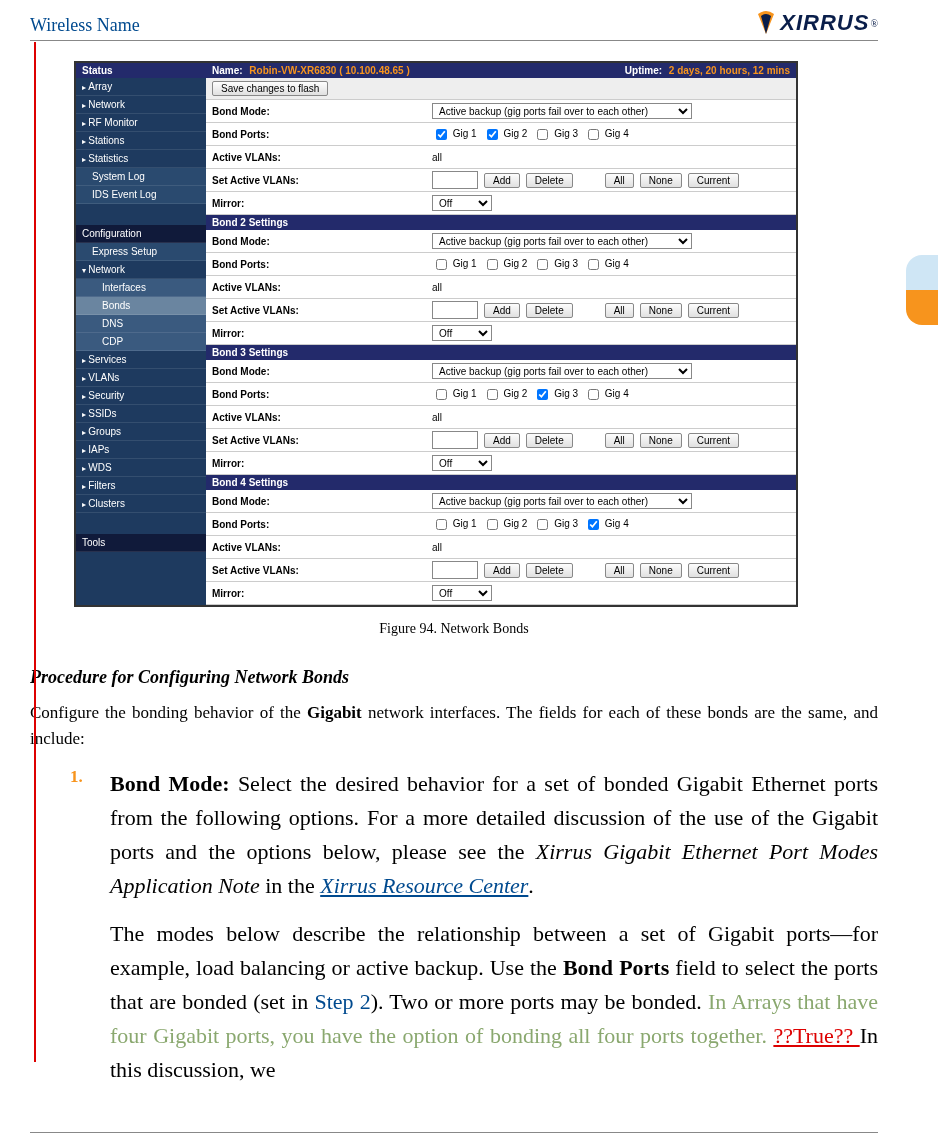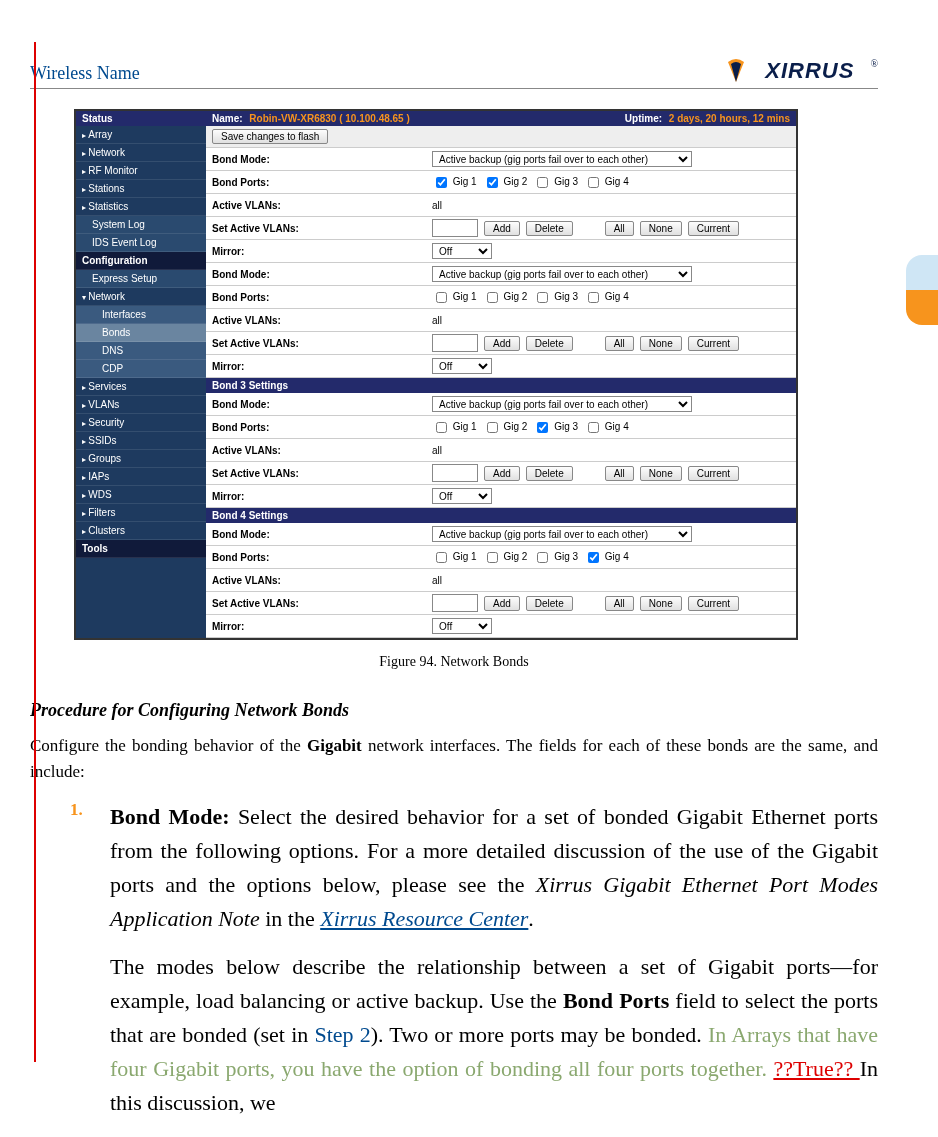--- a/index.html
+++ b/index.html
@@ -30,23 +30,22 @@
     padding-bottom: 4px;
     margin-bottom: 20px;
   }
   .header-title {
     font-family: Georgia, serif;
     color: #004a8f;
     font-size: 18px;
   }
   .logo {
     display: flex;
-    align-items: flex-start;
-    gap: 16px;
-    margin-top: 48px;
+    align-items: center;
+    gap: 1px;
   }
   .logo-fan {
     width: 26px;
     height: 26px;
   }
   .logo-text {
     font-family: Arial, sans-serif;
     font-weight: 900;
     font-size: 22px;
     letter-spacing: 1px;
@@ -100,21 +99,21 @@
     font-size: 10px;
     flex-shrink: 0;
   }
   .ss-sidebar .item {
     padding: 3px 6px;
     border-bottom: 1px solid rgba(255,255,255,0.1);
   }
   .ss-sidebar .sub1 { padding-left: 16px; background: #2a4a6f; }
   .ss-sidebar .sub2 { padding-left: 26px; background: #3a5a7f; }
   .ss-sidebar .selected { background: #6a85a0; }
-  .ss-sidebar .section { background: #101a3a; font-weight: bold; }
+  .ss-sidebar .section { background: #101a3a; font-weight: normal; margin-top: 21px; }
   .ss-sidebar .caret::before { content: "▸ "; font-size: 8px; }
   .ss-sidebar .caret-down::before { content: "▾ "; font-size: 8px; }
   .ss-main {
     flex: 1;
     background: #fff;
   }
   .ss-save-row {
     background: #eee;
     text-align: left;
     padding: 3px 6px;
@@ -334,20 +333,21 @@
                 <span class="ss-btn">None</span>
                 <span class="ss-btn">Current</span>
               </div>
             </div>
             <div class="ss-row">
               <div class="ss-row-label">Mirror:</div>
               <div class="ss-row-content">
                 <select class="ss-select" style="width:60px"><option>Off</option></select>
               </div>
             </div>
+            <div class="ss-section-header">Bond 2 Settings</div>
             <div class="ss-row">
               <div class="ss-row-label">Bond Mode:</div>
               <div class="ss-row-content">
                 <select class="ss-select" style="width:260px"><option>Active backup (gig ports fail over to each other)</option></select>
               </div>
             </div>
             <div class="ss-row">
               <div class="ss-row-label">Bond Ports:</div>
               <div class="ss-row-content">
                 <label><input type="checkbox" class="ss-checkbox" style=""> Gig 1</label> 

